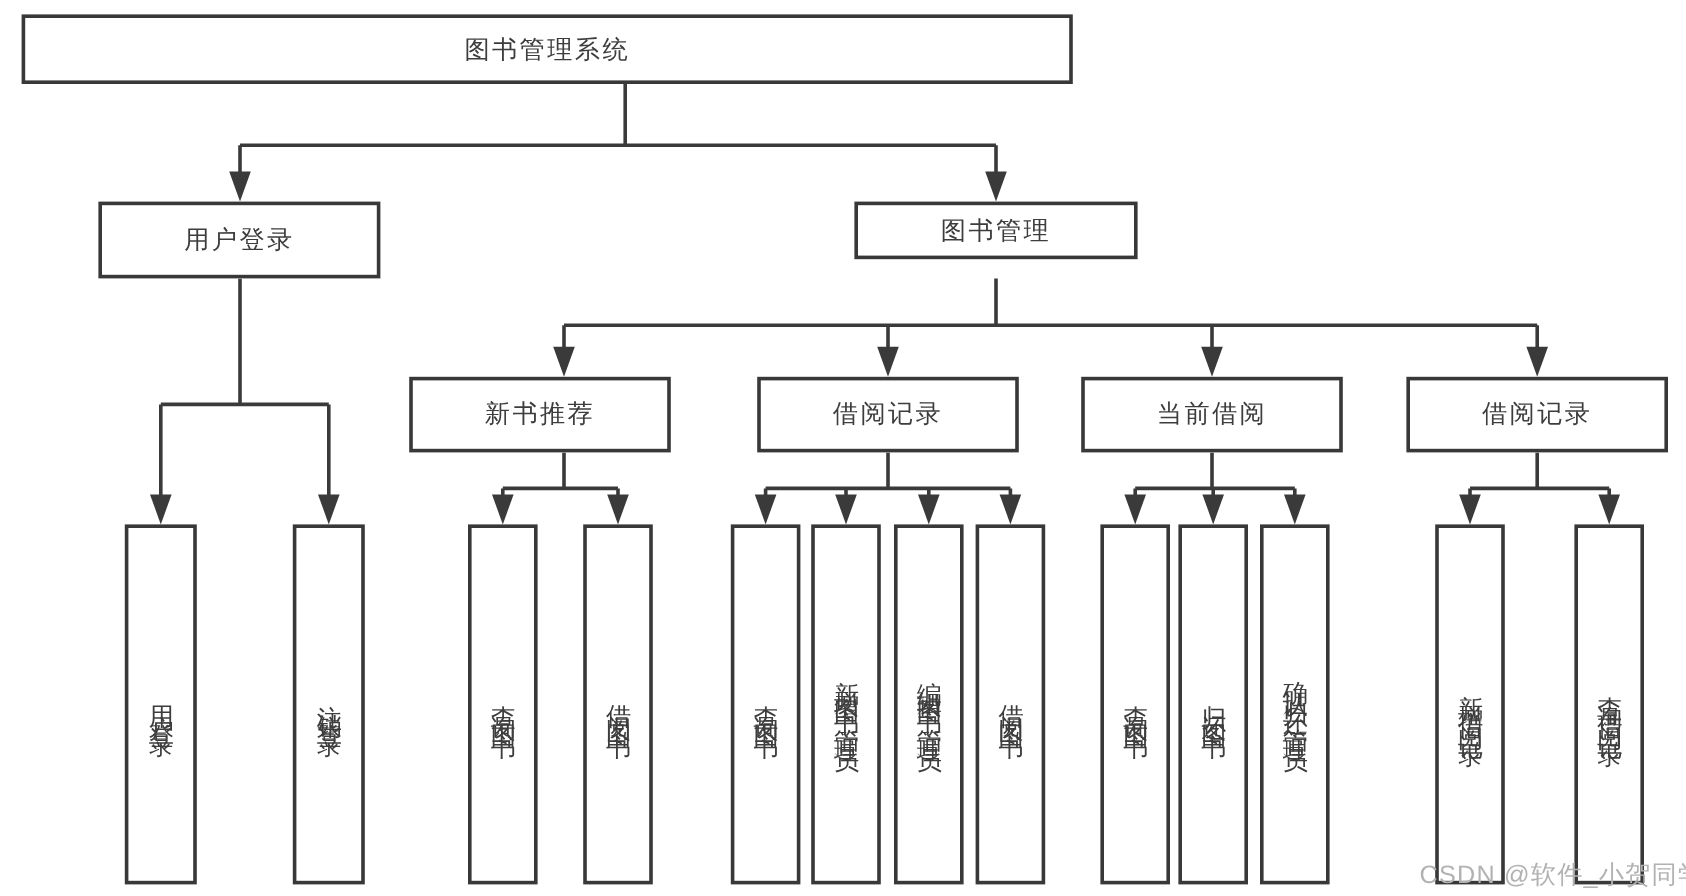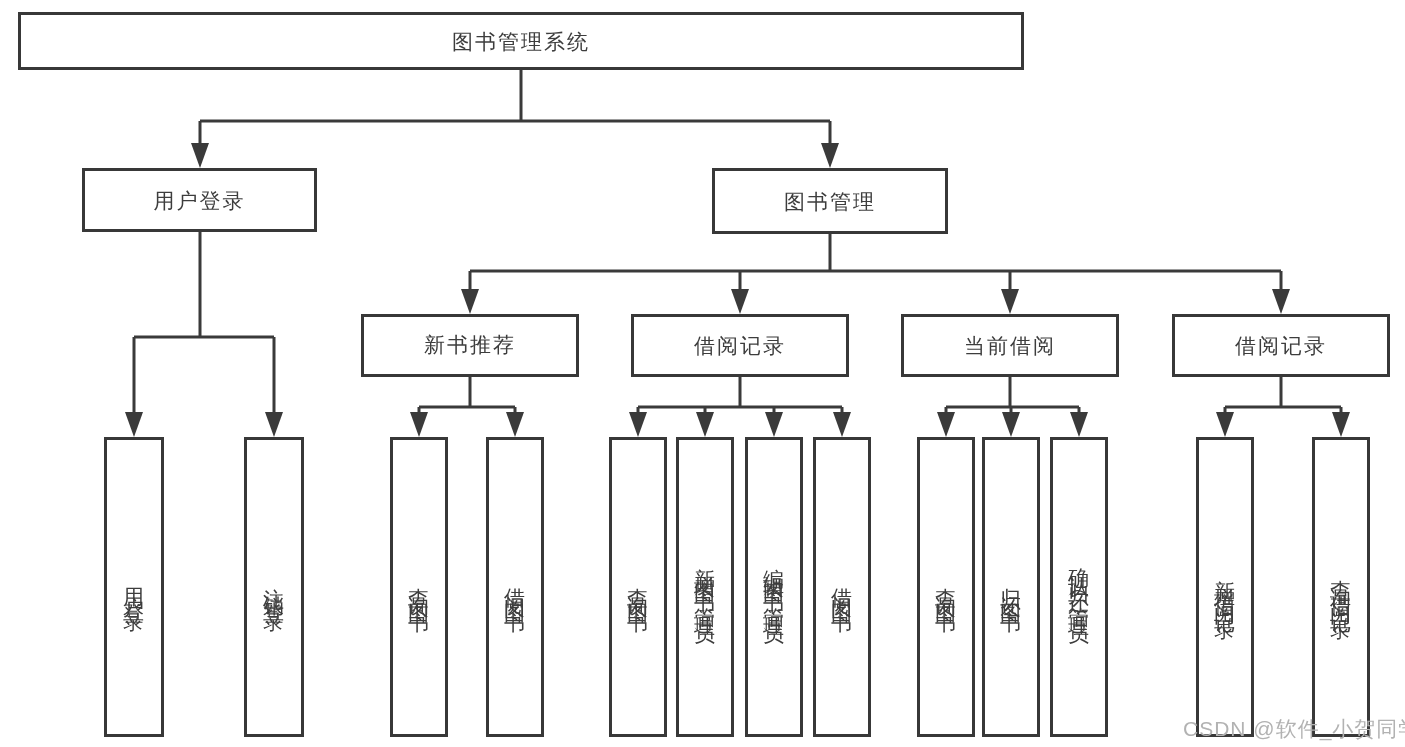--- a/index.html
+++ b/index.html
@@ -73,32 +73,32 @@
       <polygon points="1070,412 1088,412 1079,437"></polygon>
     </g>
 
     <g>
       <path d="M1281,377 L1281,407 M1225,407 L1341,407 M1225,407 L1225,414 M1341,407 L1341,414"></path>
       <polygon points="1216,412 1234,412 1225,437"></polygon>
       <polygon points="1332,412 1350,412 1341,437"></polygon>
     </g>
   </svg>
 
-  <div class="node" style="left:18px; top:12px; width:1006px; height:58px;">
+  <div class="node" style="left:18px; top:12px; width:876px; height:58px;">
     <span>图书管理系统</span>
   </div>
 
   <div class="node" style="left:82px; top:168px; width:235px; height:64px;">
     <span>用户登录</span>
   </div>
-  <div class="node" style="left:712px; top:168px; width:236px; height:66px;">
+  <div class="node" style="left:712px; top:168px; width:236px; height:48px;">
     <span>图书管理</span>
   </div>
 
-  <div class="node" style="left:361px; top:314px; width:218px; height:63px;font-family:Liberation Serif, serif;">
+  <div class="node" style="left:341px; top:314px; width:218px; height:63px;">
     <span>新书推荐</span>
   </div>
   <div class="node" style="left:631px; top:314px; width:218px; height:63px;">
     <span>借阅记录</span>
   </div>
   <div class="node" style="left:901px; top:314px; width:218px; height:63px;">
     <span>当前借阅</span>
   </div>
   <div class="node" style="left:1172px; top:314px; width:218px; height:63px;">
     <span>借阅记录</span>

